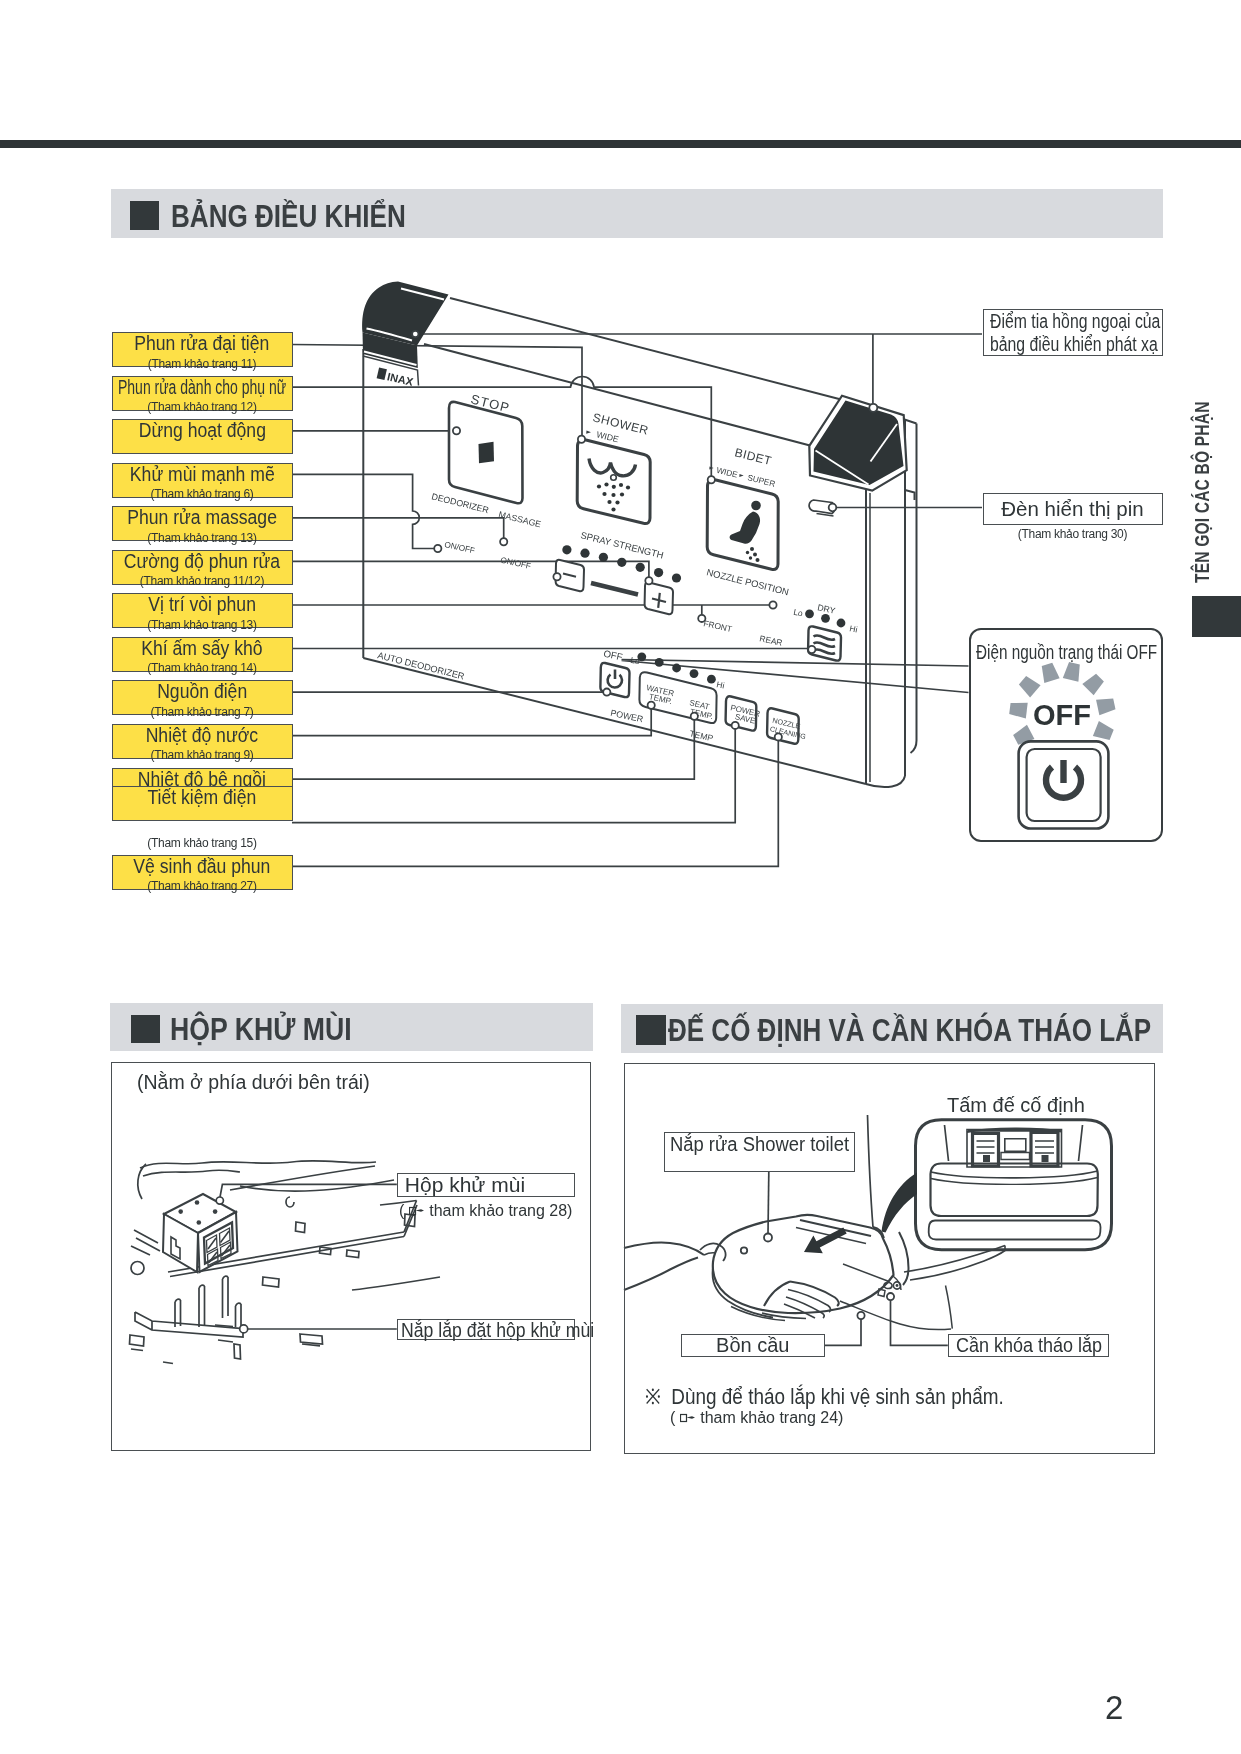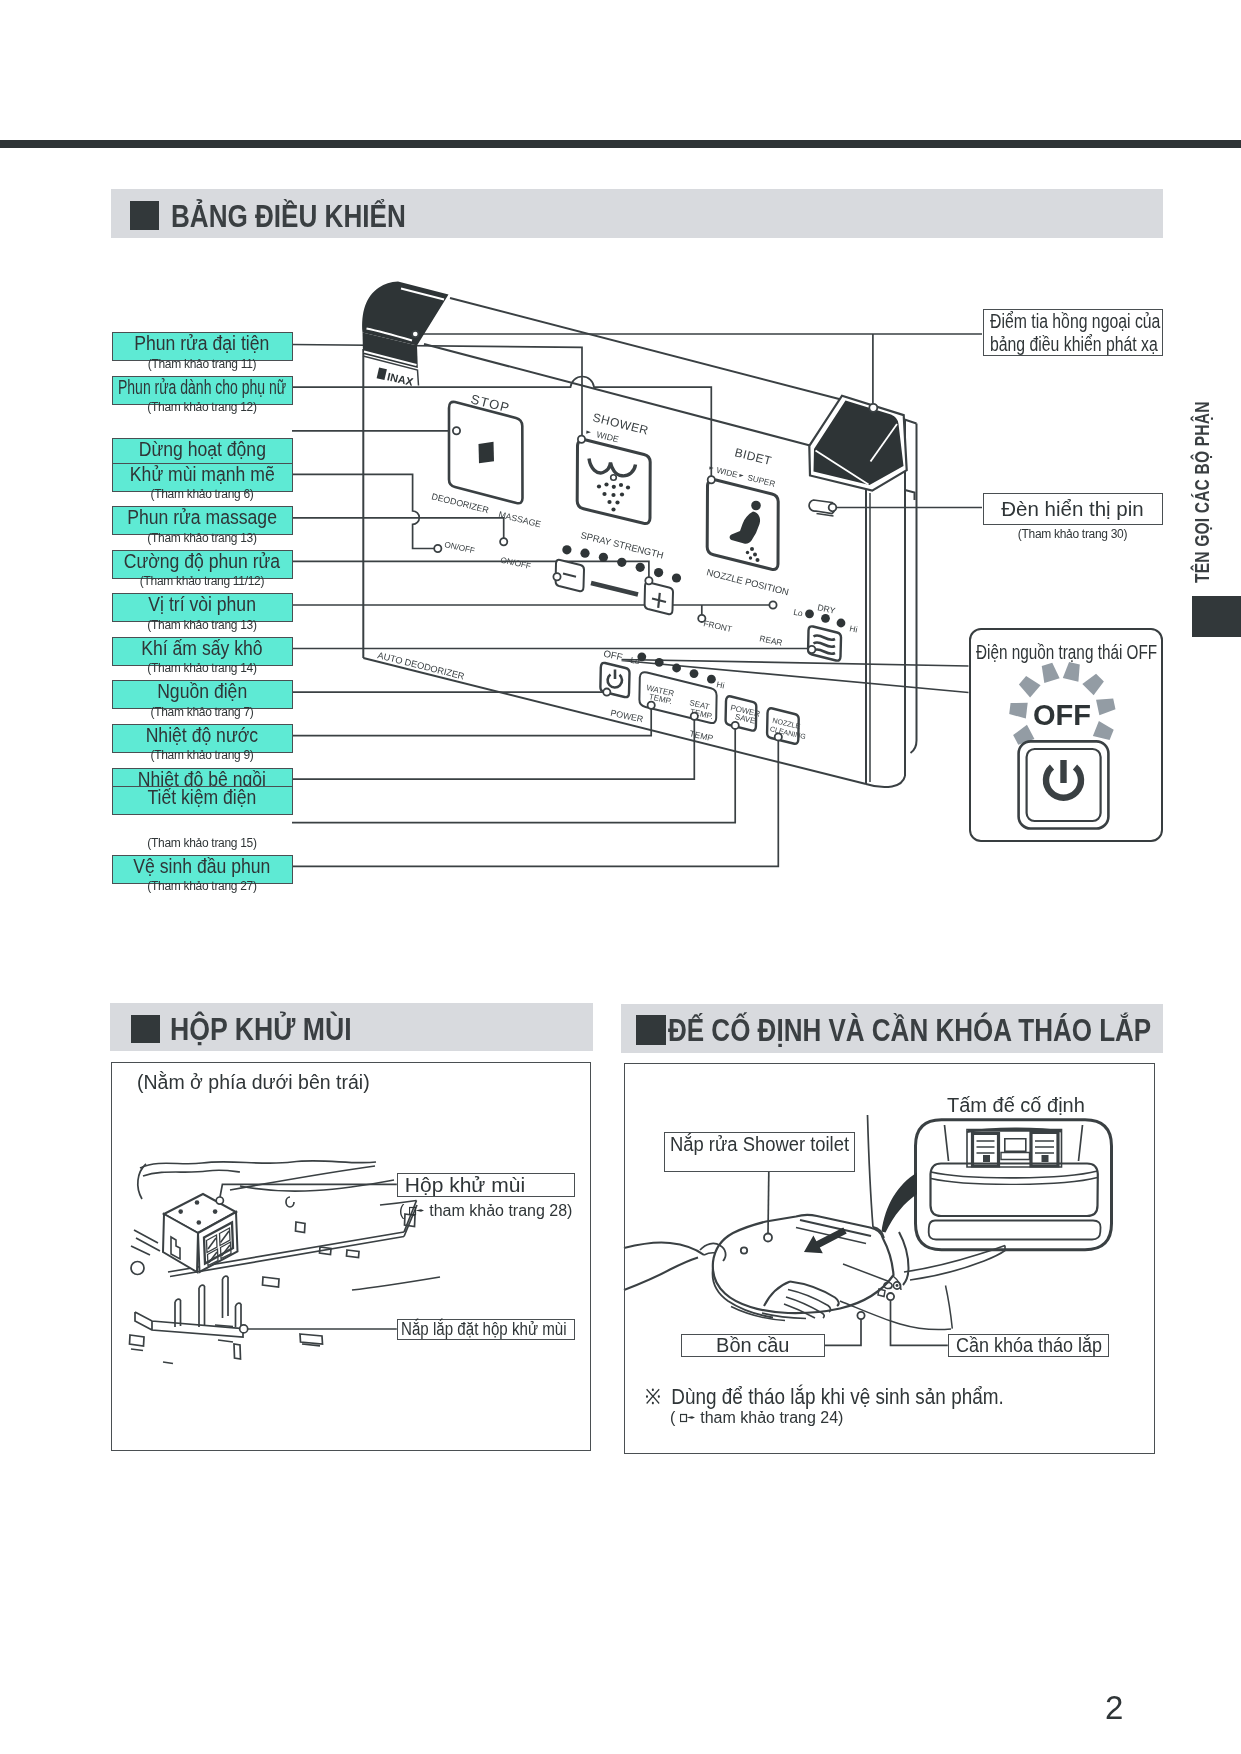--- a/index.html
+++ b/index.html
@@ -4,21 +4,21 @@
 <title>p2</title>
 <style>
 html,body{margin:0;padding:0;}
 body{width:1241px;height:1754px;position:relative;background:#fff;overflow:hidden;
      font-family:"Liberation Sans",sans-serif;color:#2f3537;}
 .abs{position:absolute;}
 .toprule{position:absolute;left:0;top:140px;width:1241px;height:7.5px;background:#2e3436;}
 .hbar{position:absolute;background:#d8dade;}
 .hsq{position:absolute;background:#32383a;}
 .htitle{position:absolute;font-weight:bold;color:#3a3f42;white-space:nowrap;transform-origin:left center;}
-.lbox{position:absolute;width:181px;height:29px;border:1.5px solid #4a4f52;background:#5eead4;
+.lbox{position:absolute;width:181px;height:35px;border:1.5px solid #4a4f52;background:#fde047;
       box-sizing:border-box;text-align:center;font-size:20px;line-height:20.5px;color:#2f3537;white-space:nowrap;}
 .lbox span{display:inline-block;transform-origin:center center;transform:scaleX(0.88);}
 .sub{position:absolute;width:181px;text-align:center;font-size:12px;letter-spacing:-0.3px;color:#2f3537;white-space:nowrap;}
 .rbox{position:absolute;border:1.5px solid #4a4f52;background:#fff;box-sizing:border-box;color:#2f3537;}
 .vtab{position:absolute;background:#32383a;}
 #vtext{position:absolute;font-weight:bold;font-size:19.5px;color:#3a3f42;white-space:nowrap;
        transform-origin:left top;letter-spacing:0.2px;}
 .cbox{position:absolute;border:1.6px solid #4a4f52;background:transparent;box-sizing:border-box;}
 .pg{position:absolute;font-size:33px;color:#2f3537;}
 svg{position:absolute;left:0;top:0;}
@@ -375,21 +375,21 @@
 </svg>
 
 <div class="hbar" style="left:111px;top:189px;width:1052px;height:49px;"></div>
 <div class="hsq" style="left:130px;top:201px;width:29px;height:29px;"></div>
 <div class="htitle" style="left:171px;top:198px;font-size:32px;transform:scaleX(0.815);">BẢNG ĐIỀU KHIỂN</div>
 
 <div class="lbox" style="left:111.5px;top:332px;"><span>Phun rửa đại tiện</span></div>
 <div class="sub" style="left:111.5px;top:356.5px;">(Tham khảo trang 11)</div>
 <div class="lbox" style="left:111.5px;top:375.5px;text-align:left;padding-left:5px;"><span style="transform-origin:left center;transform:scaleX(0.70);">Phun rửa dành cho phụ nữ</span></div>
 <div class="sub" style="left:111.5px;top:400px;">(Tham khảo trang 12)</div>
-<div class="lbox" style="left:111.5px;top:419.1px;margin-top:19px;"><span>Dừng hoạt động</span></div>
+<div class="lbox" style="left:111.5px;top:419.1px;"><span>Dừng hoạt động</span></div>
 <div class="lbox" style="left:111.5px;top:462.6px;"><span>Khử mùi mạnh mẽ</span></div>
 <div class="sub" style="left:111.5px;top:487.1px;">(Tham khảo trang 6)</div>
 <div class="lbox" style="left:111.5px;top:506.2px;"><span>Phun rửa massage</span></div>
 <div class="sub" style="left:111.5px;top:530.7px;">(Tham khảo trang 13)</div>
 <div class="lbox" style="left:111.5px;top:549.7px;"><span>Cường độ phun rửa</span></div>
 <div class="sub" style="left:111.5px;top:574.2px;">(Tham khảo trang 11/12)</div>
 <div class="lbox" style="left:111.5px;top:593.3px;"><span>Vị trí vòi phun</span></div>
 <div class="sub" style="left:111.5px;top:617.8px;">(Tham khảo trang 13)</div>
 <div class="lbox" style="left:111.5px;top:636.8px;"><span>Khí ấm sấy khô</span></div>
 <div class="sub" style="left:111.5px;top:661.3px;">(Tham khảo trang 14)</div>
@@ -417,21 +417,21 @@
 <div class="hbar" style="left:110px;top:1003px;width:483px;height:48px;"></div>
 <div class="hsq" style="left:131px;top:1015px;width:28.5px;height:27.5px;"></div>
 <div class="htitle" style="left:169.5px;top:1011px;font-size:32px;transform:scaleX(0.833);">HỘP KHỬ MÙI</div>
 <div class="cbox" style="left:111px;top:1062px;width:480px;height:389px;"></div>
 <div class="abs" style="left:137px;top:1071px;font-size:19.5px;color:#2f3537;">(Nằm ở phía dưới bên trái)</div>
 <div class="rbox" style="left:396.8px;top:1172.5px;width:178.5px;height:24.5px;font-size:21px;line-height:22px;padding-left:7px;">Hộp khử mùi</div>
 <div class="abs" style="left:399px;top:1202px;font-size:16px;color:#2f3537;">( <svg width="16" height="12" viewBox="0 0 16 12" style="position:static;vertical-align:-1px;">
       <rect x="0.5" y="2.5" width="6" height="7" fill="none" stroke="#2f3537" stroke-width="1.2"></rect>
       <path d="M6.5,5.5 L12,4.2 L15,5.5 L12,6.8 Z" fill="#2f3537"></path>
     </svg> tham khảo trang 28)</div>
-<div class="rbox" style="left:396.8px;top:1318.6px;width:178.5px;height:21.7px;font-size:18px;line-height:19px;text-align:left;padding-left:3px;white-space:nowrap;"><span style="display:inline-block;transform:scaleX(0.84);transform-origin:left center;">Nắp lắp đặt hộp khử mùi</span></div>
+<div class="rbox" style="left:396.8px;top:1318.6px;width:178.5px;height:21.7px;font-size:21px;line-height:19px;text-align:left;padding-left:3px;white-space:nowrap;"><span style="display:inline-block;transform:scaleX(0.84);transform-origin:left center;">Nắp lắp đặt hộp khử mùi</span></div>
 
 <div class="hbar" style="left:621px;top:1004px;width:542px;height:49px;"></div>
 <div class="hsq" style="left:636px;top:1015px;width:29.5px;height:29.5px;"></div>
 <div class="htitle" style="left:668px;top:1012px;font-size:32px;transform:scaleX(0.813);">ĐẾ CỐ ĐỊNH VÀ CẦN KHÓA THÁO LẮP</div>
 <div class="cbox" style="left:624px;top:1063px;width:531px;height:391px;"></div>
 <div class="abs" style="left:947px;top:1094px;font-size:20px;color:#2f3537;">Tấm đế cố định</div>
 <div class="rbox" style="left:663.5px;top:1132.4px;width:191px;height:40px;font-size:20px;line-height:22px;text-align:left;padding-left:5px;white-space:nowrap;"><span style="display:inline-block;transform:scaleX(0.92);transform-origin:left center;">Nắp rửa Shower toilet</span></div>
 <div class="rbox" style="left:681px;top:1334px;width:143.5px;height:23.3px;font-size:20px;line-height:20px;text-align:center;">Bồn cầu</div>
 <div class="rbox" style="left:947.8px;top:1333.7px;width:161.5px;height:23.8px;font-size:20px;line-height:20px;text-align:left;padding-left:7px;white-space:nowrap;text-decoration:underline;"><span style="display:inline-block;transform:scaleX(0.90);transform-origin:left center;">Cần khóa tháo lắp</span></div>
 <div class="abs" style="left:645px;top:1381px;font-size:21.5px;color:#2f3537;white-space:nowrap;transform:scaleX(0.88);transform-origin:left center;">※&nbsp;&nbsp;Dùng để tháo lắp khi vệ sinh sản phẩm.</div>

